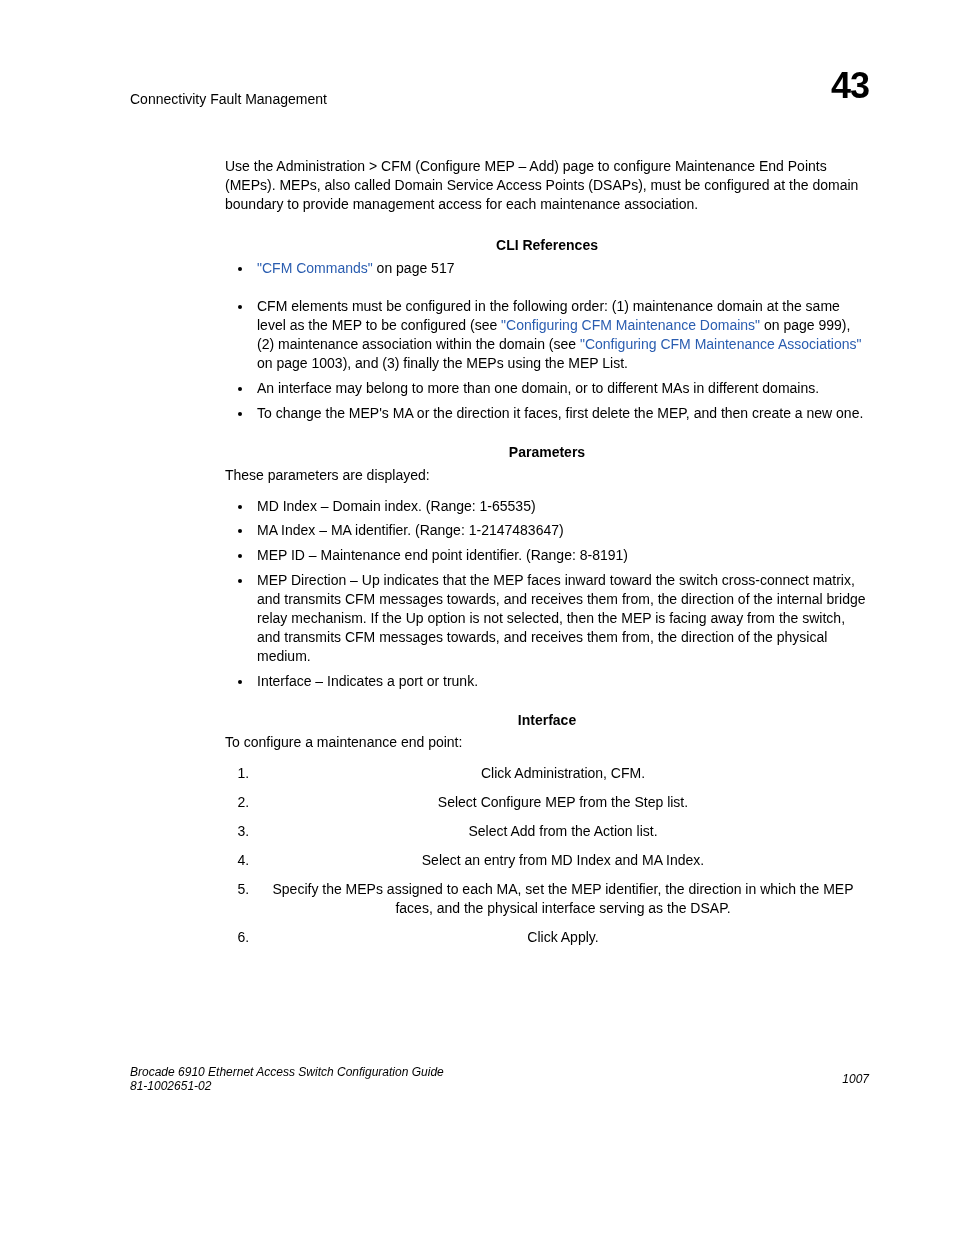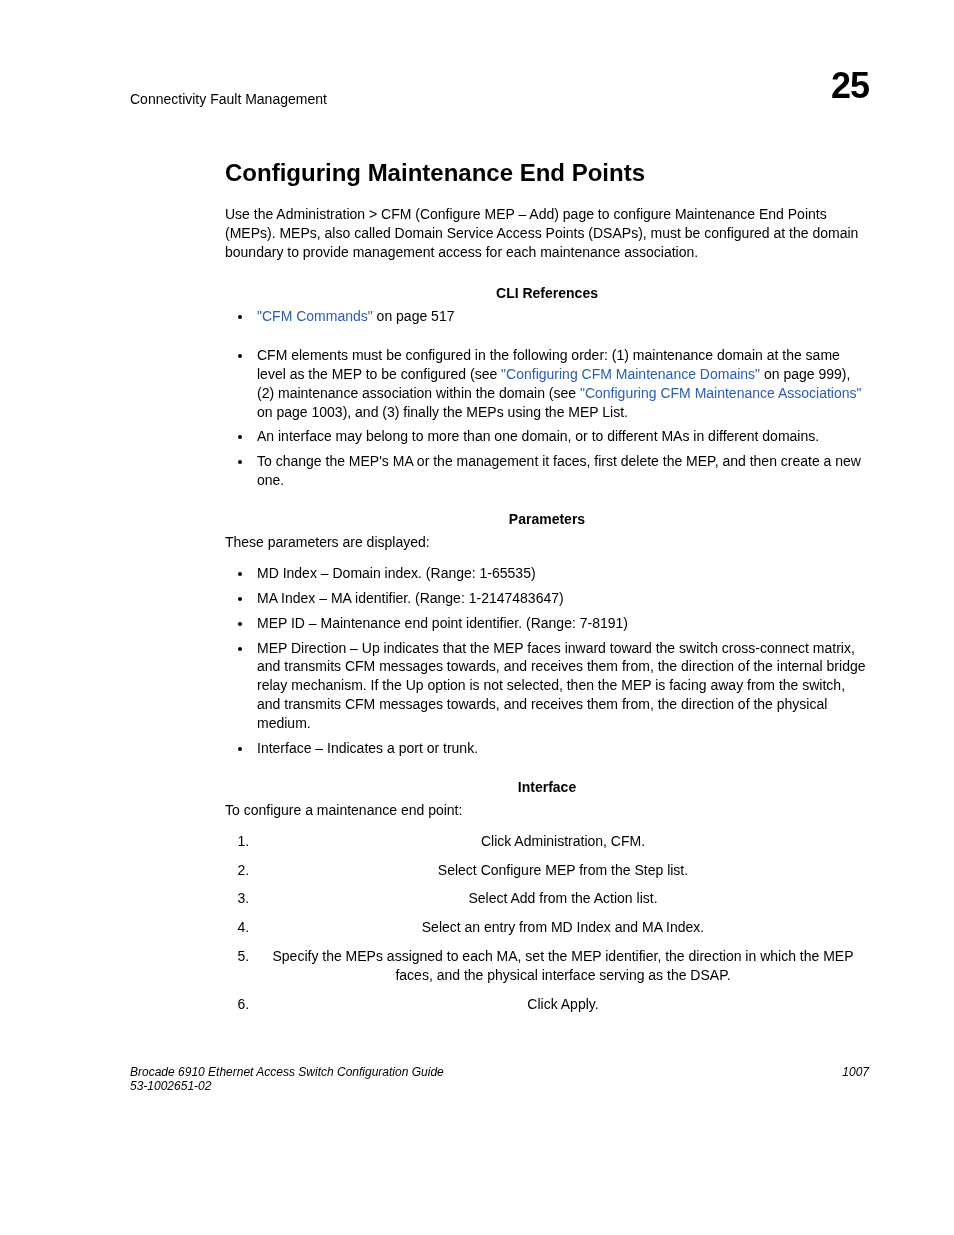--- a/index.html
+++ b/index.html
@@ -76,83 +76,82 @@
   }
   .link { color: #2a5db0; }
   .bold { font-weight: normal; }
   .footer {
     position: absolute;
     left: 130px;
     right: 85px;
     bottom: 58px;
     display: flex;
     justify-content: space-between;
-    align-items: flex-start;
+    align-items: center;
     font-style: italic;
     font-size: 12px;
     gap: 45px;
   }
   .footer .right { font-style: italic; }
   .subtext { font-size: 14px; margin: 0 0 12px 0; }
 </style>
 </head>
 <body>
 
 <div class="page">
 
   <div class="header-row">
     <div class="running-header">Connectivity Fault Management</div>
-    <div class="chapter-number">25</div>
+    <div class="chapter-number">43</div>
   </div>
 
   <div class="content">
 
-    <h1 class="title">Configuring Maintenance End Points</h1>
 
     <p class="intro">Use the Administration &gt; CFM (Configure MEP – Add) page to configure Maintenance End Points (MEPs). MEPs, also called Domain Service Access Points (DSAPs), must be configured at the domain boundary to provide management access for each maintenance association.</p>
 
     <p class="sec-head">CLI References</p>
     <ul class="bullets">
       <li>
         <span class="link">"CFM Commands"</span><span> on page 517</span>
       </li>
     </ul>
 
     <ul class="bullets">
       <li>
         <span>CFM elements must be configured in the following order: (1) maintenance domain at the same level as the MEP to be configured (see </span><span class="link">"Configuring CFM Maintenance Domains"</span><span> on page 999), (2) maintenance association within the domain (see </span><span class="link">"Configuring CFM Maintenance Associations"</span><span> on page 1003), and (3) finally the MEPs using the MEP List.</span>
       </li>
       <li>An interface may belong to more than one domain, or to different MAs in different domains.</li>
-      <li>To change the MEP's MA or the management it faces, first delete the MEP, and then create a new one.</li>
+      <li>To change the MEP's MA or the direction it faces, first delete the MEP, and then create a new one.</li>
     </ul>
 
     <p class="sec-head">Parameters</p>
     <p class="subtext">These parameters are displayed:</p>
     <ul class="bullets">
       <li><span class="bold">MD Index</span><span> – Domain index. (Range: 1-65535)</span></li>
       <li><span class="bold">MA Index</span><span> – MA identifier. (Range: 1-2147483647)</span></li>
-      <li><span class="bold">MEP ID</span><span> – Maintenance end point identifier. (Range: 7-8191)</span></li>
+      <li><span class="bold">MEP ID</span><span> – Maintenance end point identifier. (Range: 8-8191)</span></li>
       <li><span class="bold">MEP Direction</span><span> – Up indicates that the MEP faces inward toward the switch cross-connect matrix, and transmits CFM messages towards, and receives them from, the direction of the internal bridge relay mechanism. If the </span><span class="bold">Up</span><span> option is not selected, then the MEP is facing away from the switch, and transmits CFM messages towards, and receives them from, the direction of the physical medium.</span></li>
       <li><span class="bold">Interface</span><span> – Indicates a port or trunk.</span></li>
     </ul>
 
     <p class="sec-head">Interface</p>
     <p class="subtext">To configure a maintenance end point:</p>
     <ol class="steps">
       <li>Click Administration, CFM.</li>
       <li>Select Configure MEP from the Step list.</li>
       <li>Select Add from the Action list.</li>
       <li>Select an entry from MD Index and MA Index.</li>
       <li>Specify the MEPs assigned to each MA, set the MEP identifier, the direction in which the MEP faces, and the physical interface serving as the DSAP.</li>
       <li>Click Apply.</li>
     </ol>
 
   </div>
 
   <div class="footer">
     <div>
       <div>Brocade 6910 Ethernet Access Switch Configuration Guide</div>
-      <div>53-1002651-02</div>
+      <div>81-1002651-02</div>
     </div>
     <div class="right">1007</div>
   </div>
 
 </div>
 
 </body></html>

